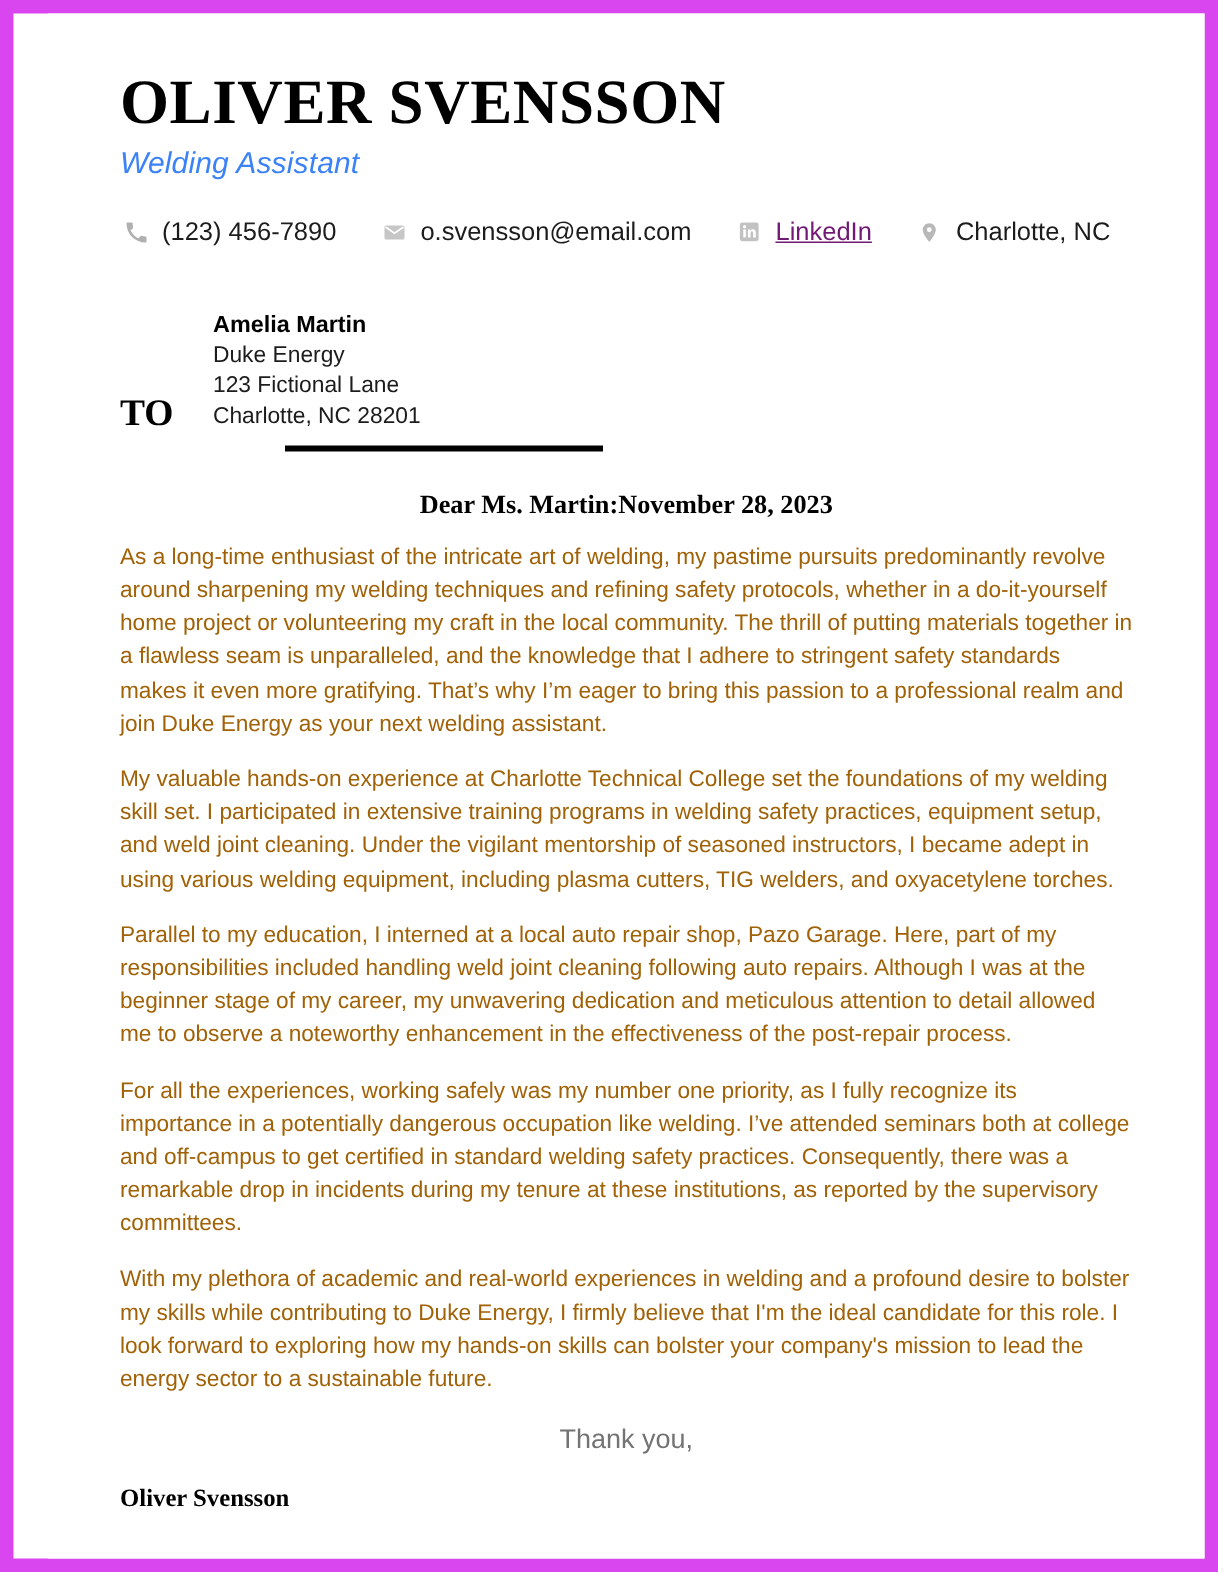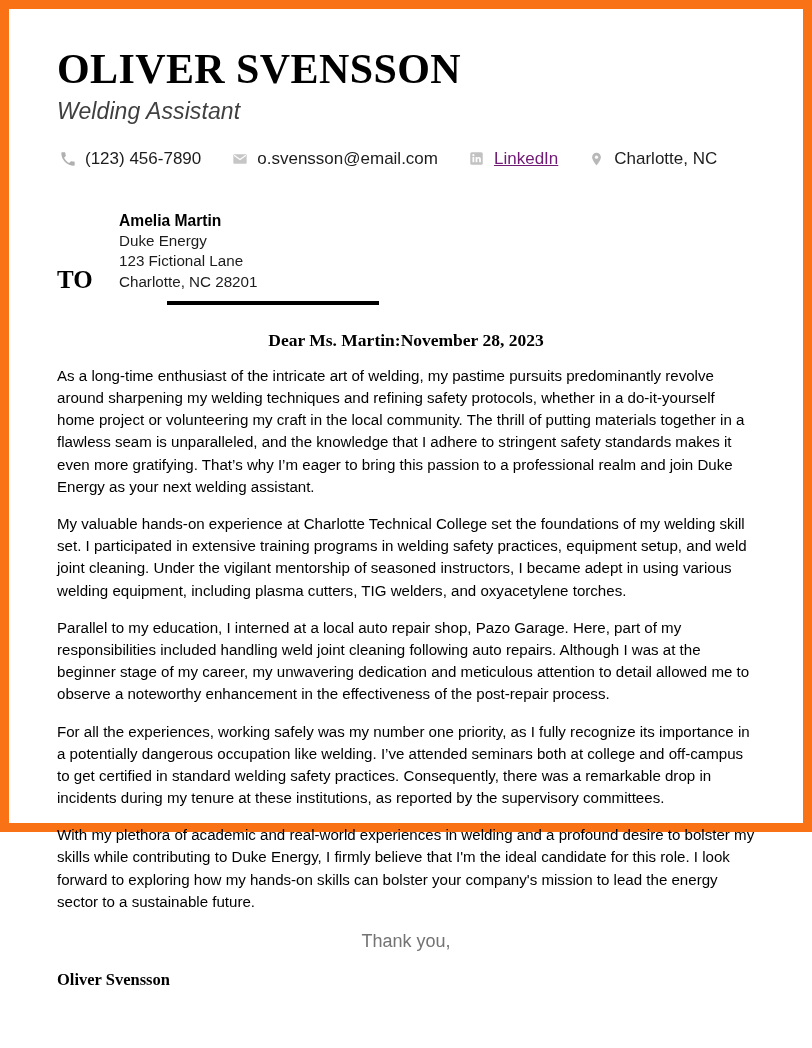--- a/index.html
+++ b/index.html
@@ -11,24 +11,25 @@
   body {
     width: 812px;
     height: 1048px;
     overflow: hidden;
     font-family: "Liberation Sans", sans-serif;
   }
 
   .page {
     box-sizing: border-box;
     width: 812px;
-    height: 832px;
-    border: 9px solid #f97316;
+    height: 1048px;
+    border: 9px solid #d946ef;
     background: #ffffff;
     position: relative;
+    padding-left: 23px;
   }
 
   .page-inner {
     box-sizing: border-box;
     width: 100%;
     height: 100%;
     padding: 38px 48px 0 48px;
     background: #ffffff;
   }
 
@@ -39,22 +40,22 @@
     font-size: 42px;
     letter-spacing: 0.4px;
     color: #000000;
     line-height: 1.06;
     margin: 0 0 6px 0;
     white-space: nowrap;
   }
   .candidate-title {
     font-family: "Liberation Sans", sans-serif;
     font-style: italic;
-    font-size: 23px;
-    color: #404040;
+    font-size: 20px;
+    color: #3b82f6;
     margin: 0 0 22px 0;
     letter-spacing: 0.1px;
   }
 
   
   .contact-row {
     display: flex;
     align-items: center;
     gap: 0;
     margin: 0 0 0 2px;
@@ -139,21 +140,21 @@
     font-size: 17.5px;
     color: #000000;
   }
 
   
   .letter-body { margin: 0; }
   .letter-paragraph {
     font-family: "Liberation Sans", sans-serif;
     font-size: 15.1px;
     line-height: 1.47;
-    color: #000000;
+    color: #a16207;
     margin: 0 0 15px 0;
     text-align: left;
   }
   .closing-line {
     font-family: "Liberation Sans", sans-serif;
     font-size: 18px;
     line-height: 1.47;
     color: #737373;
     margin: 6px 0 16px 0;
     text-align: center;

